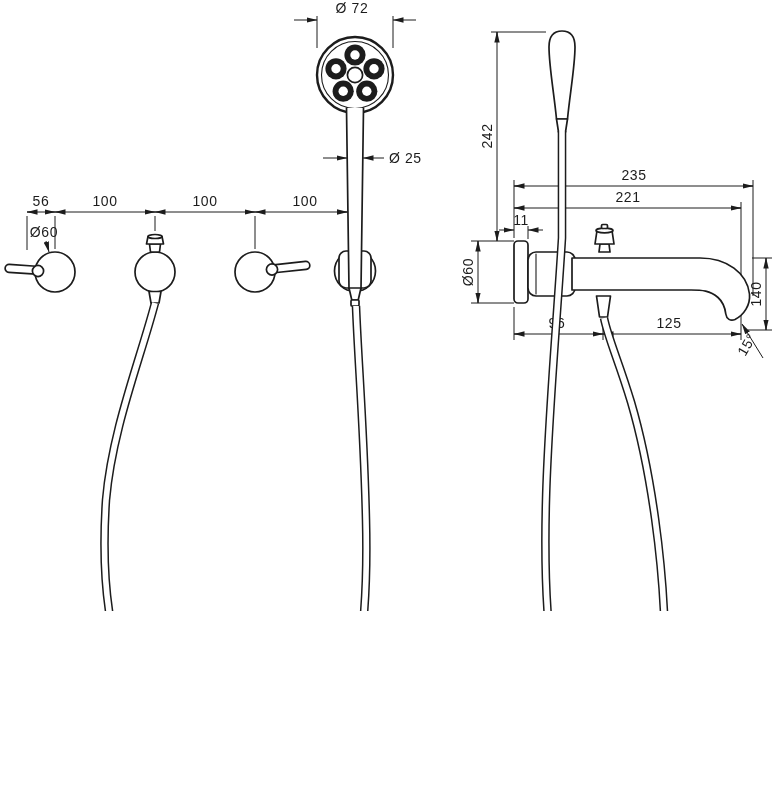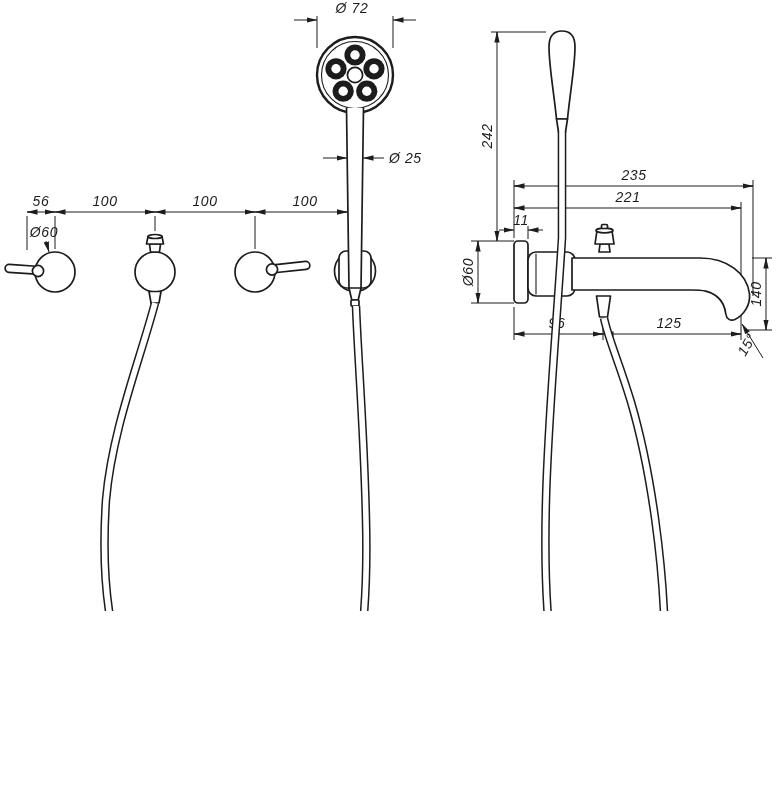--- a/index.html
+++ b/index.html
@@ -1,16 +1,16 @@
 <!DOCTYPE html>
 <html><head>
 <meta charset="utf-8">
 <style>
   html,body{margin:0;padding:0;background:#ffffff;}
-  .stage{width:779px;height:611px;background:#ffffff;position:relative;overflow:hidden;font-style:italic;}
+  .stage{width:779px;height:611px;background:#ffffff;position:relative;overflow:hidden;}
   
   .o   {stroke:#1c1c1c;stroke-width:1.7;fill:none;stroke-linejoin:round;stroke-linecap:round;}
   .of  {stroke:#1c1c1c;stroke-width:1.7;fill:#ffffff;stroke-linejoin:round;}
   .thin{stroke-width:1.1;}
   .bold{stroke-width:2.4;}
   
   .d   {stroke:#1c1c1c;stroke-width:1;fill:none;}
   
   .hoseB{stroke:#1c1c1c;stroke-width:8.6;fill:none;}
   .hoseW{stroke:#ffffff;stroke-width:5.6;fill:none;}

